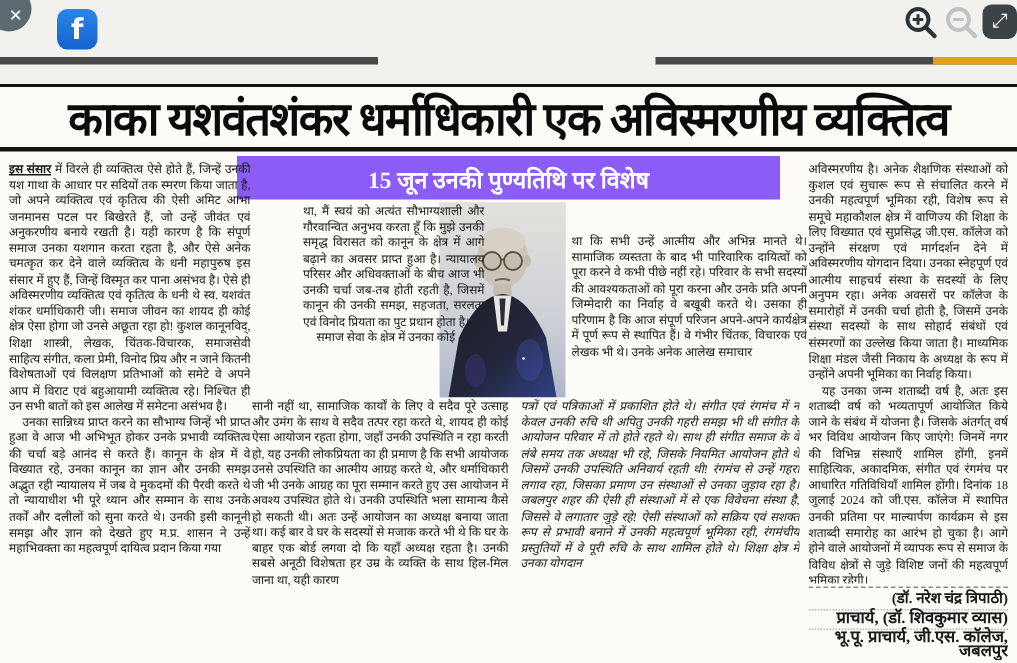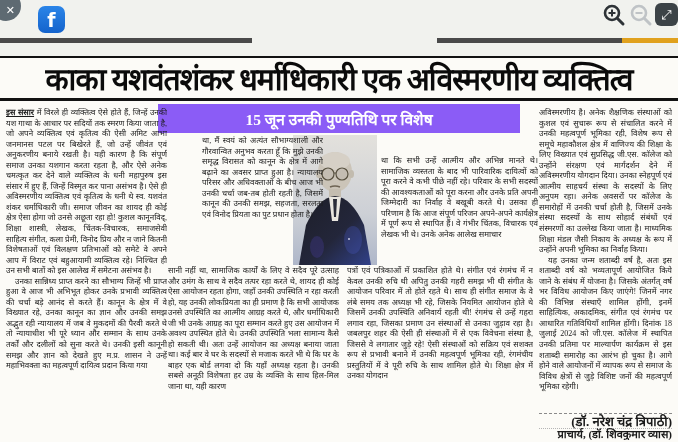--- a/index.html
+++ b/index.html
@@ -34,29 +34,29 @@
   .banner{position:absolute;left:158px;top:104px;width:362px;height:29px;background:#8b5cf6;
           color:#fff;font-weight:700;font-size:15.5px;display:flex;align-items:center;justify-content:center;}
   
   .col{position:absolute;overflow:hidden;font-size:8px;line-height:10.55px;text-align:justify;color:#1a1a1a;}
   .col p{margin:0;}
   .col p.ind{text-indent:9px;}
   .c1{left:6px;top:108px;width:161px;height:332px;}
   .c2{left:172px;top:136px;width:121px;height:129px;margin-left:30px;}
   .cb{left:381px;top:136px;width:157px;height:129px;margin-top:20px;}
   .c3{left:168px;top:266px;width:171px;height:174px;}
-  .c4{left:347px;top:266px;width:186px;height:174px;}
+  .c4{left:347px;top:266px;width:186px;height:174px;font-style:italic;}
   .c5{left:539px;top:108px;width:133px;height:332px;display:flex;flex-direction:column;}
   .c5 .flow{flex:1 1 auto;overflow:hidden;}
   .lead{font-weight:800;text-decoration:underline;}
   
   .photo{position:absolute;left:293px;top:135px;width:84px;height:130px;background:#cfd2d8;overflow:hidden;}
   
   .sig{border-top:1px dashed #8a8a8a;margin-top:2px;padding-top:3px;text-align:right;font-weight:700;}
-  .sig .l1{font-size:13px;line-height:10px;font-family:Liberation Serif, serif;}
+  .sig .l1{font-size:10px;line-height:10px;font-family:Liberation Serif, serif;}
   .sig .l2,.sig .l3{font-size:11px;line-height:9.6px;border-top:1px dotted #b5b5b5;margin-top:1px;padding-top:1px;}
 </style>
 </head>
 <body>
 
 <div class="stage">
 
   <div class="mast-strip">
     <div class="rule-left"></div>
     <div class="rule-right"></div>
@@ -132,20 +132,21 @@
     </svg>
   </div>
 
   <div class="col c1">
     <p><b class="lead">इस संसार</b> <span>में विरले ही व्यक्तित्व ऐसे होते हैं, जिन्हें उनकी यश गाथा के आधार पर सदियों तक स्मरण किया जाता है, जो अपने व्यक्तित्व एवं कृतित्व की ऐसी अमिट आभा जनमानस पटल पर बिखेरते हैं, जो उन्हें जीवंत एवं अनुकरणीय बनाये रखती है। यही कारण है कि संपूर्ण समाज उनका यशगान करता रहता है, और ऐसे अनेक चमत्कृत कर देने वाले व्यक्तित्व के धनी महापुरुष इस संसार में हुए हैं, जिन्हें विस्मृत कर पाना असंभव है। ऐसे ही अविस्मरणीय व्यक्तित्व एवं कृतित्व के धनी थे स्व. यशवंत शंकर धर्माधिकारी जी। समाज जीवन का शायद ही कोई क्षेत्र ऐसा होगा जो उनसे अछूता रहा हो! कुशल कानूनविद्, शिक्षा शास्त्री, लेखक, चिंतक-विचारक, समाजसेवी साहित्य संगीत, कला प्रेमी, विनोद प्रिय और न जाने कितनी विशेषताओं एवं विलक्षण प्रतिभाओं को समेटे वे अपने आप में विराट एवं बहुआयामी व्यक्तित्व रहे। निश्चित ही उन सभी बातों को इस आलेख में समेटना असंभव है।</span></p>
     <p class="ind">उनका सान्निध्य प्राप्त करने का सौभाग्य जिन्हें भी प्राप्त हुआ वे आज भी अभिभूत होकर उनके प्रभावी व्यक्तित्व की चर्चा बड़े आनंद से करते हैं। कानून के क्षेत्र में वे विख्यात रहे, उनका कानून का ज्ञान और उनकी समझ अद्भुत रही न्यायालय में जब वे मुकदमों की पैरवी करते थे तो न्यायाधीश भी पूरे ध्यान और सम्मान के साथ उनके तर्कों और दलीलों को सुना करते थे। उनकी इसी कानूनी समझ और ज्ञान को देखते हुए म.प्र. शासन ने उन्हें महाभिवक्ता का महत्वपूर्ण दायित्व प्रदान किया गया</p>
   </div>
 
   <div class="col c2">
     <p>था, मैं स्वयं को अत्यंत सौभाग्यशाली और गौरवान्वित अनुभव करता हूँ कि मुझे उनकी समृद्ध विरासत को कानून के क्षेत्र में आगे बढ़ाने का अवसर प्राप्त हुआ है। न्यायालय परिसर और अधिवक्ताओं के बीच आज भी उनकी चर्चा जब-तब होती रहती है, जिसमें कानून की उनकी समझ, सहजता, सरलता एवं विनोद प्रियता का पुट प्रधान होता है।</p>
+    <p class="ind">समाज सेवा के क्षेत्र में उनका कोई</p>
   </div>
 
   <div class="col cb">
     <p>था कि सभी उन्हें आत्मीय और अभिन्न मानते थे। सामाजिक व्यस्तता के बाद भी पारिवारिक दायित्वों को पूरा करने वे कभी पीछे नहीं रहे। परिवार के सभी सदस्यों की आवश्यकताओं को पूरा करना और उनके प्रति अपनी जिम्मेदारी का निर्वाह वे बखूबी करते थे। उसका ही परिणाम है कि आज संपूर्ण परिजन अपने-अपने कार्यक्षेत्र में पूर्ण रूप से स्थापित हैं। वे गंभीर चिंतक, विचारक एवं लेखक भी थे। उनके अनेक आलेख समाचार</p>
   </div>
 
   <div class="col c3">
     <p>सानी नहीं था, सामाजिक कार्यों के लिए वे सदैव पूरे उत्साह और उमंग के साथ वे सदैव तत्पर रहा करते थे, शायद ही कोई ऐसा आयोजन रहता होगा, जहाँ उनकी उपस्थिति न रहा करती हो, यह उनकी लोकप्रियता का ही प्रमाण है कि सभी आयोजक उनसे उपस्थिति का आत्मीय आग्रह करते थे, और धर्माधिकारी जी भी उनके आग्रह का पूरा सम्मान करते हुए उस आयोजन में अवश्य उपस्थित होते थे। उनकी उपस्थिति भला सामान्य कैसे हो सकती थी। अतः उन्हें आयोजन का अध्यक्ष बनाया जाता था। कई बार वे घर के सदस्यों से मजाक करते भी थे कि घर के बाहर एक बोर्ड लगवा दो कि यहाँ अध्यक्ष रहता है। उनकी सबसे अनूठी विशेषता हर उम्र के व्यक्ति के साथ हिल-मिल जाना था, यही कारण</p>
   </div>
 
@@ -154,16 +155,17 @@
   </div>
 
   <div class="col c5">
     <div class="flow">
       <p>अविस्मरणीय है। अनेक शैक्षणिक संस्थाओं को कुशल एवं सुचारू रूप से संचालित करने में उनकी महत्वपूर्ण भूमिका रही, विशेष रूप से समूचे महाकौशल क्षेत्र में वाणिज्य की शिक्षा के लिए विख्यात एवं सुप्रसिद्ध जी.एस. कॉलेज को उन्होंने संरक्षण एवं मार्गदर्शन देने में अविस्मरणीय योगदान दिया। उनका स्नेहपूर्ण एवं आत्मीय साहचर्य संस्था के सदस्यों के लिए अनुपम रहा। अनेक अवसरों पर कॉलेज के समारोहों में उनकी चर्चा होती है, जिसमें उनके संस्था सदस्यों के साथ सोहार्द संबंधों एवं संस्मरणों का उल्लेख किया जाता है। माध्यमिक शिक्षा मंडल जैसी निकाय के अध्यक्ष के रूप में उन्होंने अपनी भूमिका का निर्वाह किया।</p>
       <p class="ind">यह उनका जन्म शताब्दी वर्ष है, अतः इस शताब्दी वर्ष को भव्यतापूर्ण आयोजित किये जाने के संबंध में योजना है। जिसके अंतर्गत् वर्ष भर विविध आयोजन किए जाएंगे! जिनमें नगर की विभिन्न संस्थाएँ शामिल होंगी, इनमें साहित्यिक, अकादमिक, संगीत एवं रंगमंच पर आधारित गतिविधियाँ शामिल होंगी। दिनांक 18 जुलाई 2024 को जी.एस. कॉलेज में स्थापित उनकी प्रतिमा पर माल्यार्पण कार्यक्रम से इस शताब्दी समारोह का आरंभ हो चुका है। आगे होने वाले आयोजनों में व्यापक रूप से समाज के विविध क्षेत्रों से जुड़े विशिष्ट जनों की महत्वपूर्ण भूमिका रहेगी।</p>
     </div>
     <div class="sig">
       <div class="l1">(डॉ. नरेश चंद्र त्रिपाठी)</div>
       <div class="l2">प्राचार्य, (डॉ. शिवकुमार व्यास)</div>
+      <div class="l3">भू.पू. प्राचार्य, जी.एस. कॉलेज, जबलपुर</div>
     </div>
   </div>
 
 </div>
 
 </body></html>

